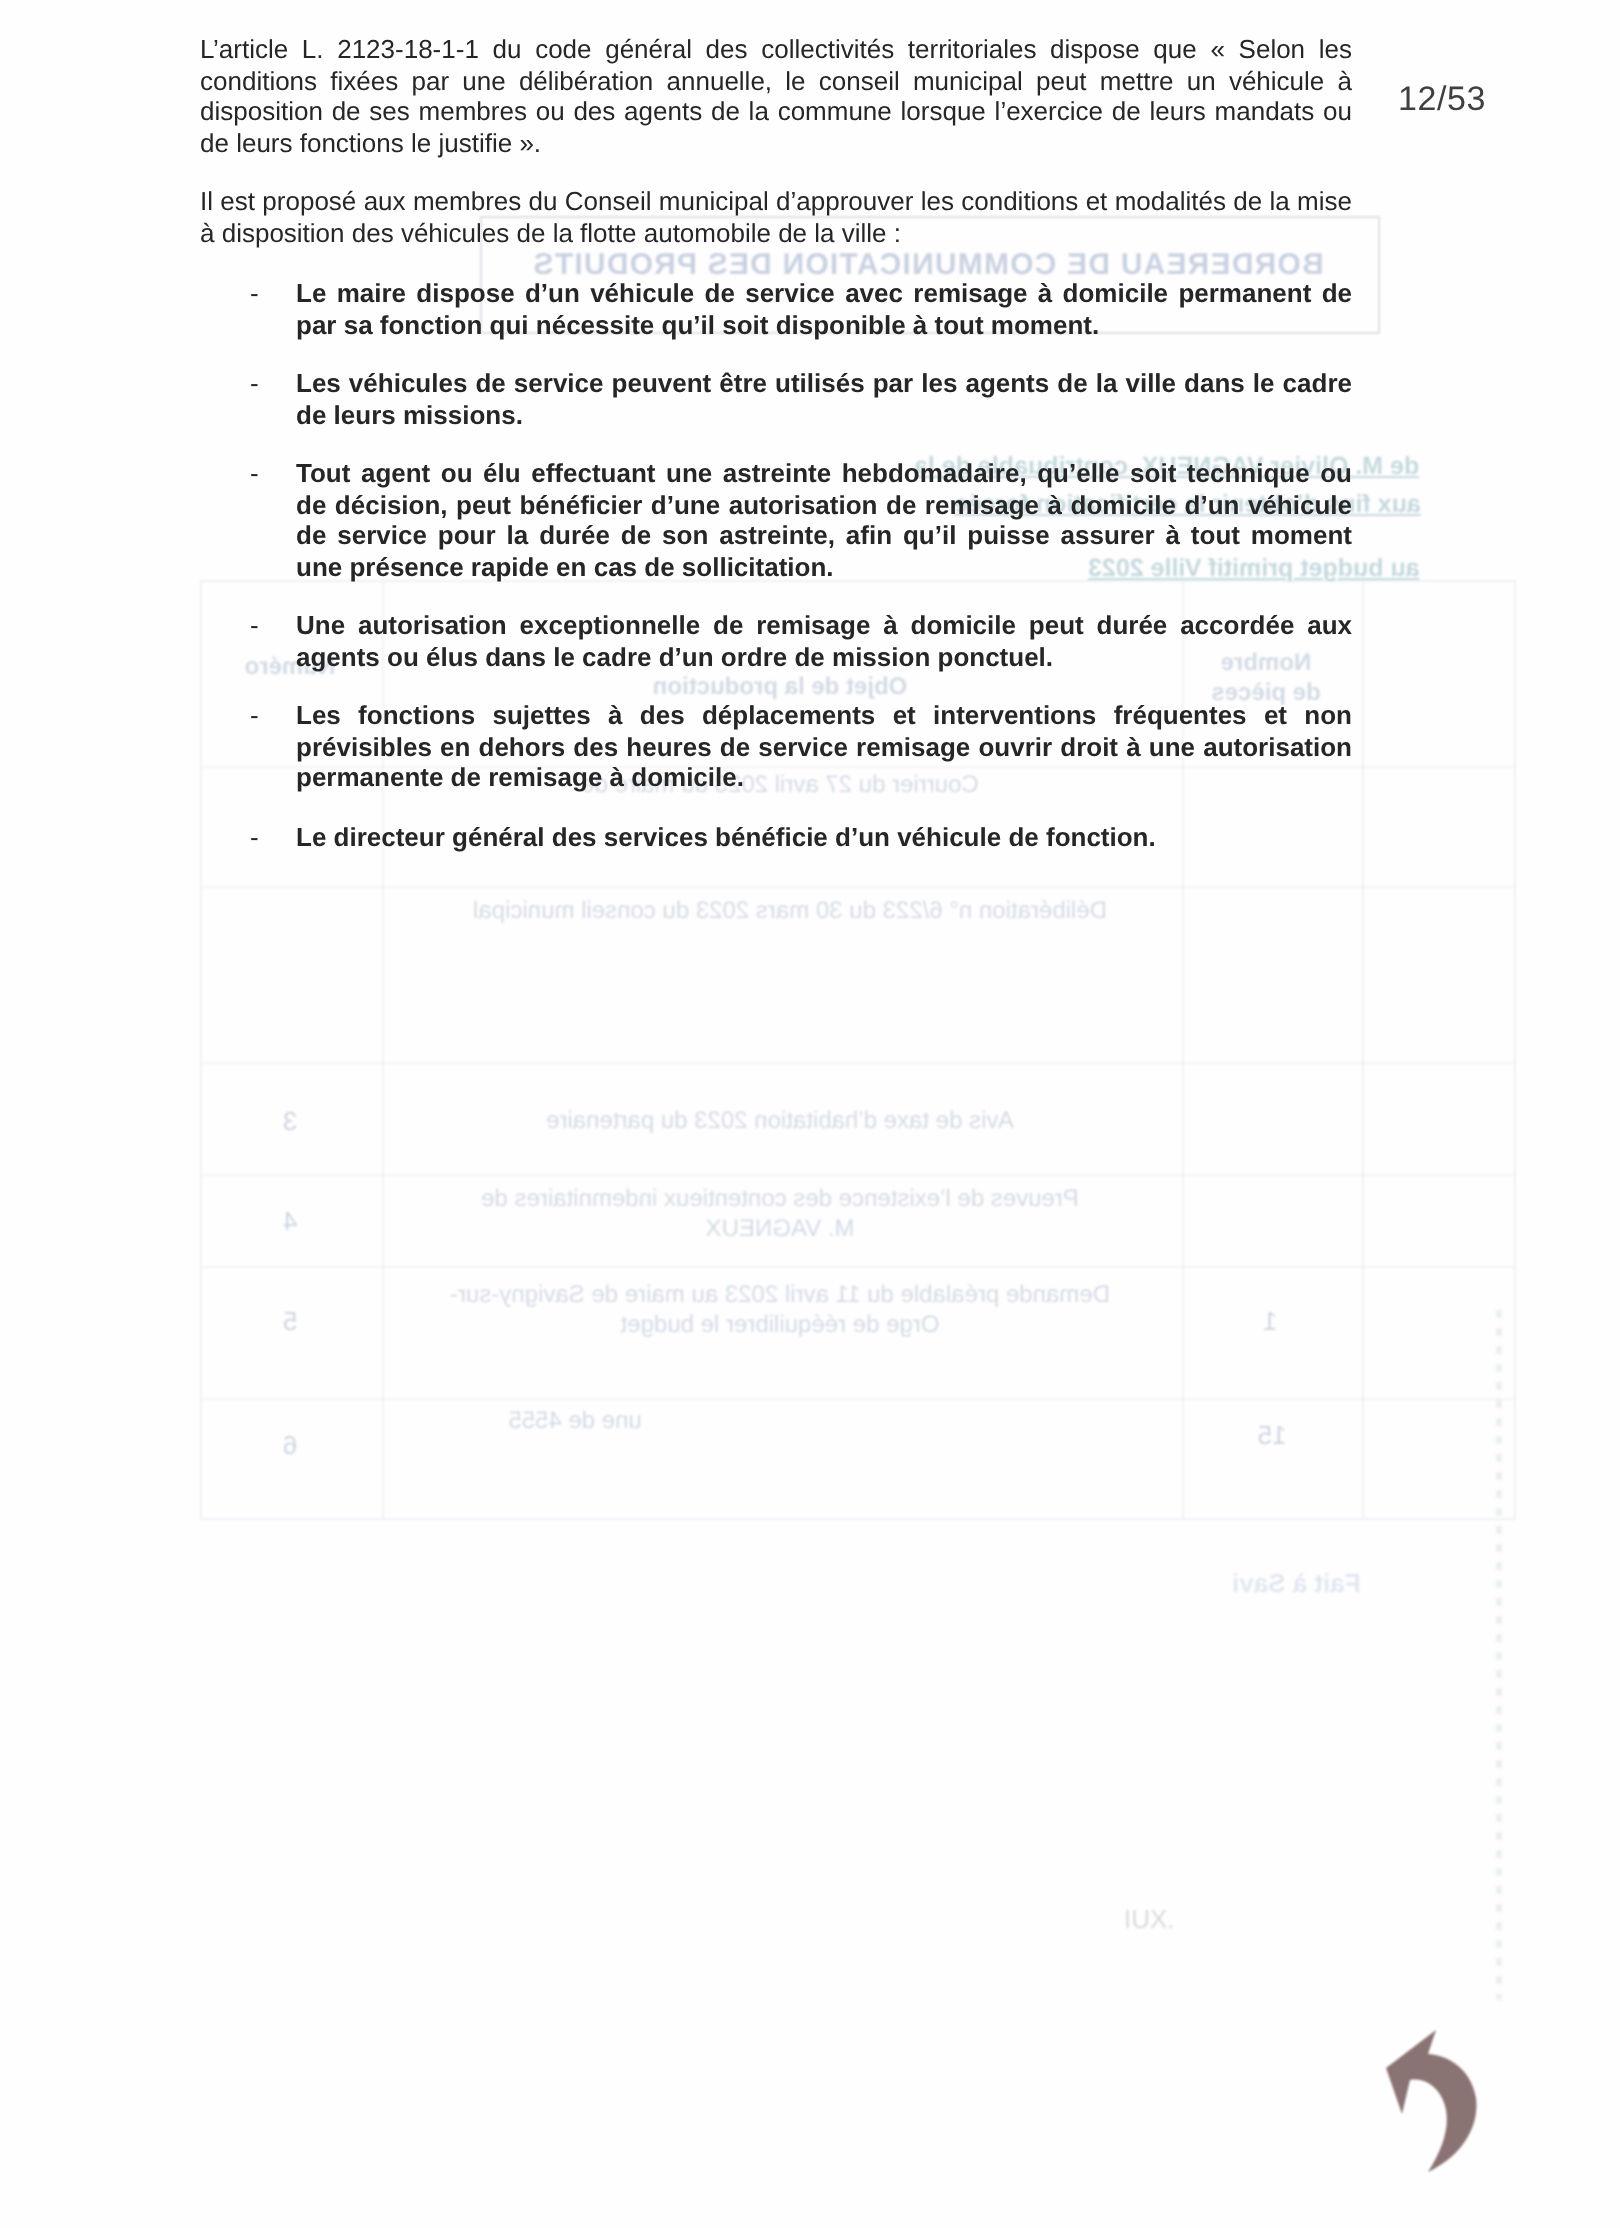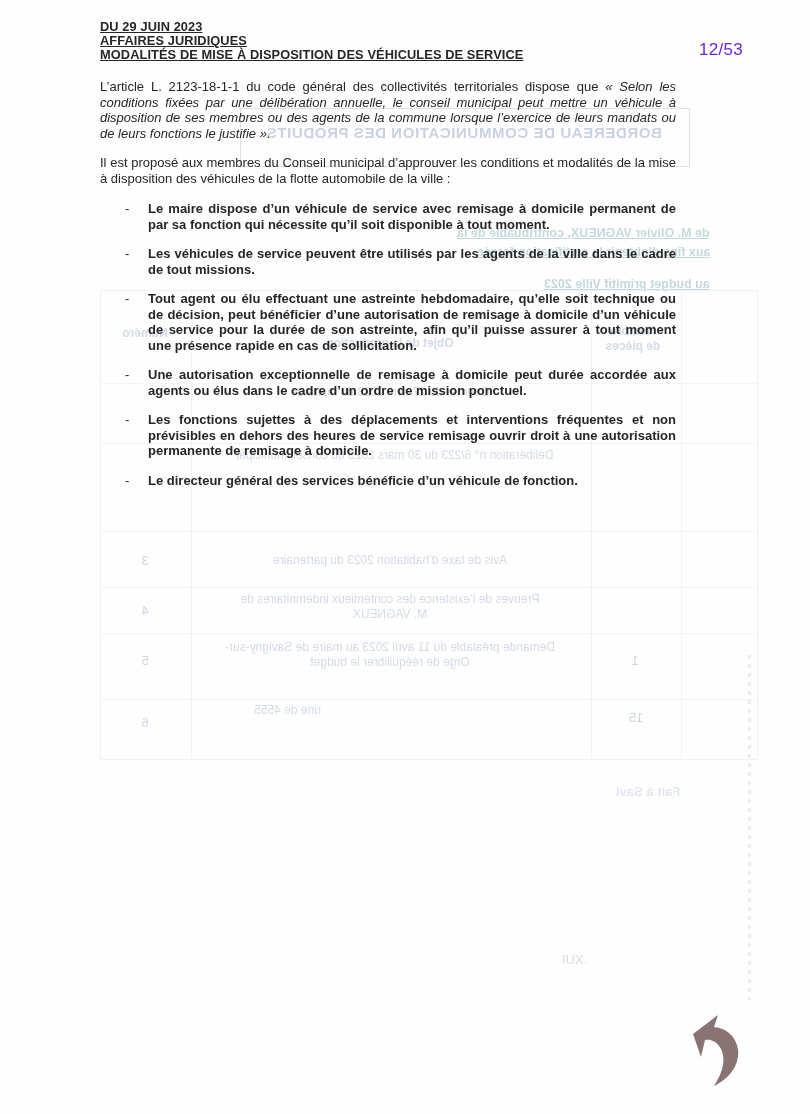--- a/index.html
+++ b/index.html
@@ -50,39 +50,39 @@
   .bt-edge{
     position:absolute;left:748px;top:655px;width:3px;height:345px;
     background:repeating-linear-gradient(180deg,
       rgba(95,145,160,.14) 0 4px, rgba(95,145,160,0) 4px 9px);
     filter:blur(.4px);
   }
 
   
   .pageno{
     position:absolute;right:67px;top:40px;z-index:3;
-    font-size:17px;color:#6d28d9;letter-spacing:.3px;
+    font-size:17px;color:#404040;letter-spacing:.3px;
   }
   .content{
     position:absolute;left:100px;top:0;width:576px;z-index:2;
     color:#262626;font-size:13px;line-height:15.5px;
   }
   .doc-title{
     margin:88px 0 0;text-align:center;
     font-size:13.5px;font-weight:bold;text-decoration:underline;
     letter-spacing:.2px;
   }
   .hdr-block{margin-top:20px;}
   .hdr{
     font-weight:bold;text-decoration:underline;
     font-size:12.8px;line-height:14px;letter-spacing:.1px;
   }
   .para{text-align:justify;margin:17px 0 0;}
   .para.proposal{margin-top:14px;}
-  .it{font-style:italic;}
+  .it{}
   .bullets{margin-top:15px;}
   .bullet{display:flex;margin-top:14px;padding-left:25px;}
   .bullet:first-child{margin-top:0;}
   .dash{flex:none;width:23px;}
   .btxt{flex:1;text-align:justify;font-weight:bold;}
 
   
   .arrow-wrap{position:absolute;left:690px;top:1012px;z-index:4;}
 </style>
 </head>
@@ -134,38 +134,33 @@
 
     <div class="bt-fait mir">Fait à Savi</div>
     <div class="bt-iux">IUX.</div>
     <div class="bt-edge"></div>
   </div>
 
   <div class="pageno">12/53</div>
 
   <div class="content">
 
-    <div class="hdr-block">
-      <div class="hdr">DU 29 JUIN 2023</div>
-      <div class="hdr">AFFAIRES JURIDIQUES</div>
-      <div class="hdr">MODALITÉS DE MISE À DISPOSITION DES VÉHICULES DE SERVICE</div>
-    </div>
 
     <p class="para"><span>L’article L. 2123-18-1-1 du code général des collectivités territoriales dispose que </span><span class="it">« Selon les conditions fixées par une délibération annuelle, le conseil municipal peut mettre un véhicule à disposition de ses membres ou des agents de la commune lorsque l’exercice de leurs mandats ou de leurs fonctions le justifie ».</span></p>
 
     <p class="para proposal">Il est proposé aux membres du Conseil municipal d’approuver les conditions et modalités de la mise à disposition des véhicules de la flotte automobile de la ville :</p>
 
     <div class="bullets">
       <div class="bullet">
         <span class="dash">-</span>
         <span class="btxt">Le maire dispose d’un véhicule de service avec remisage à domicile permanent de par sa fonction qui nécessite qu’il soit disponible à tout moment.</span>
       </div>
       <div class="bullet">
         <span class="dash">-</span>
-        <span class="btxt">Les véhicules de service peuvent être utilisés par les agents de la ville dans le cadre de tout missions.</span>
+        <span class="btxt">Les véhicules de service peuvent être utilisés par les agents de la ville dans le cadre de leurs missions.</span>
       </div>
       <div class="bullet">
         <span class="dash">-</span>
         <span class="btxt">Tout agent ou élu effectuant une astreinte hebdomadaire, qu’elle soit technique ou de décision, peut bénéficier d’une autorisation de remisage à domicile d’un véhicule de service pour la durée de son astreinte, afin qu’il puisse assurer à tout moment une présence rapide en cas de sollicitation.</span>
       </div>
       <div class="bullet">
         <span class="dash">-</span>
         <span class="btxt">Une autorisation exceptionnelle de remisage à domicile peut durée accordée aux agents ou élus dans le cadre d’un ordre de mission ponctuel.</span>
       </div>
       <div class="bullet">

